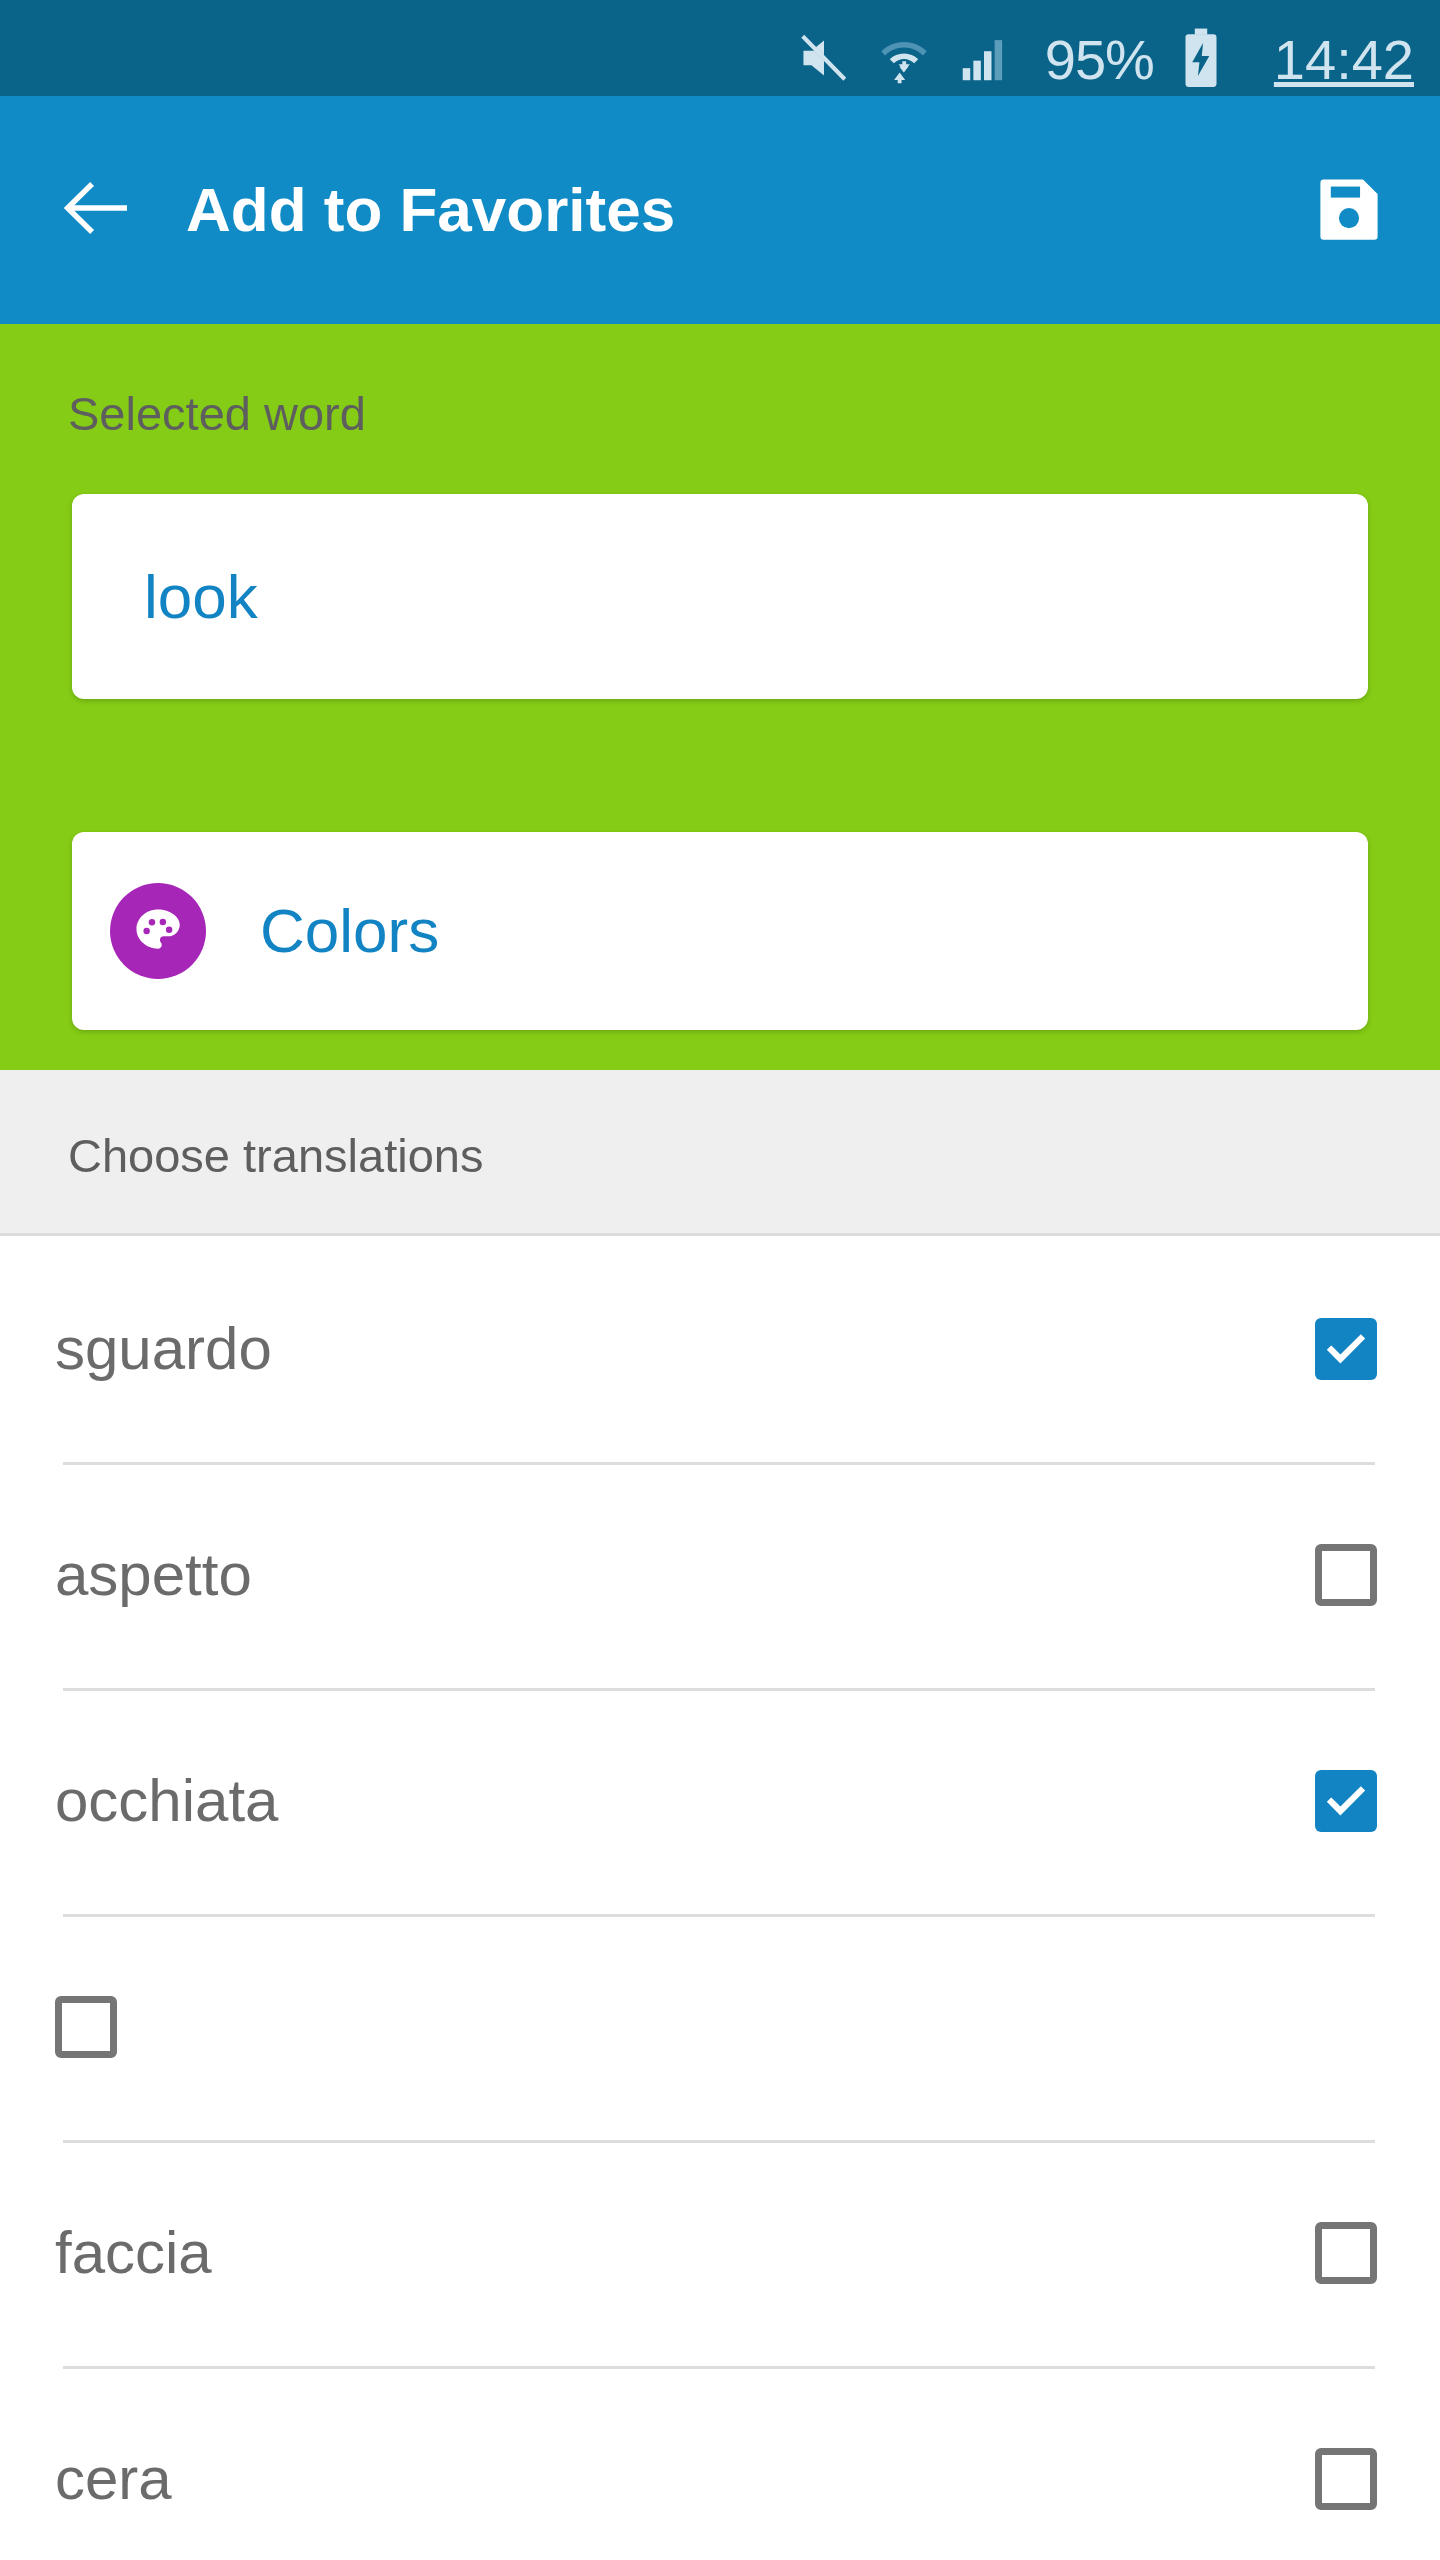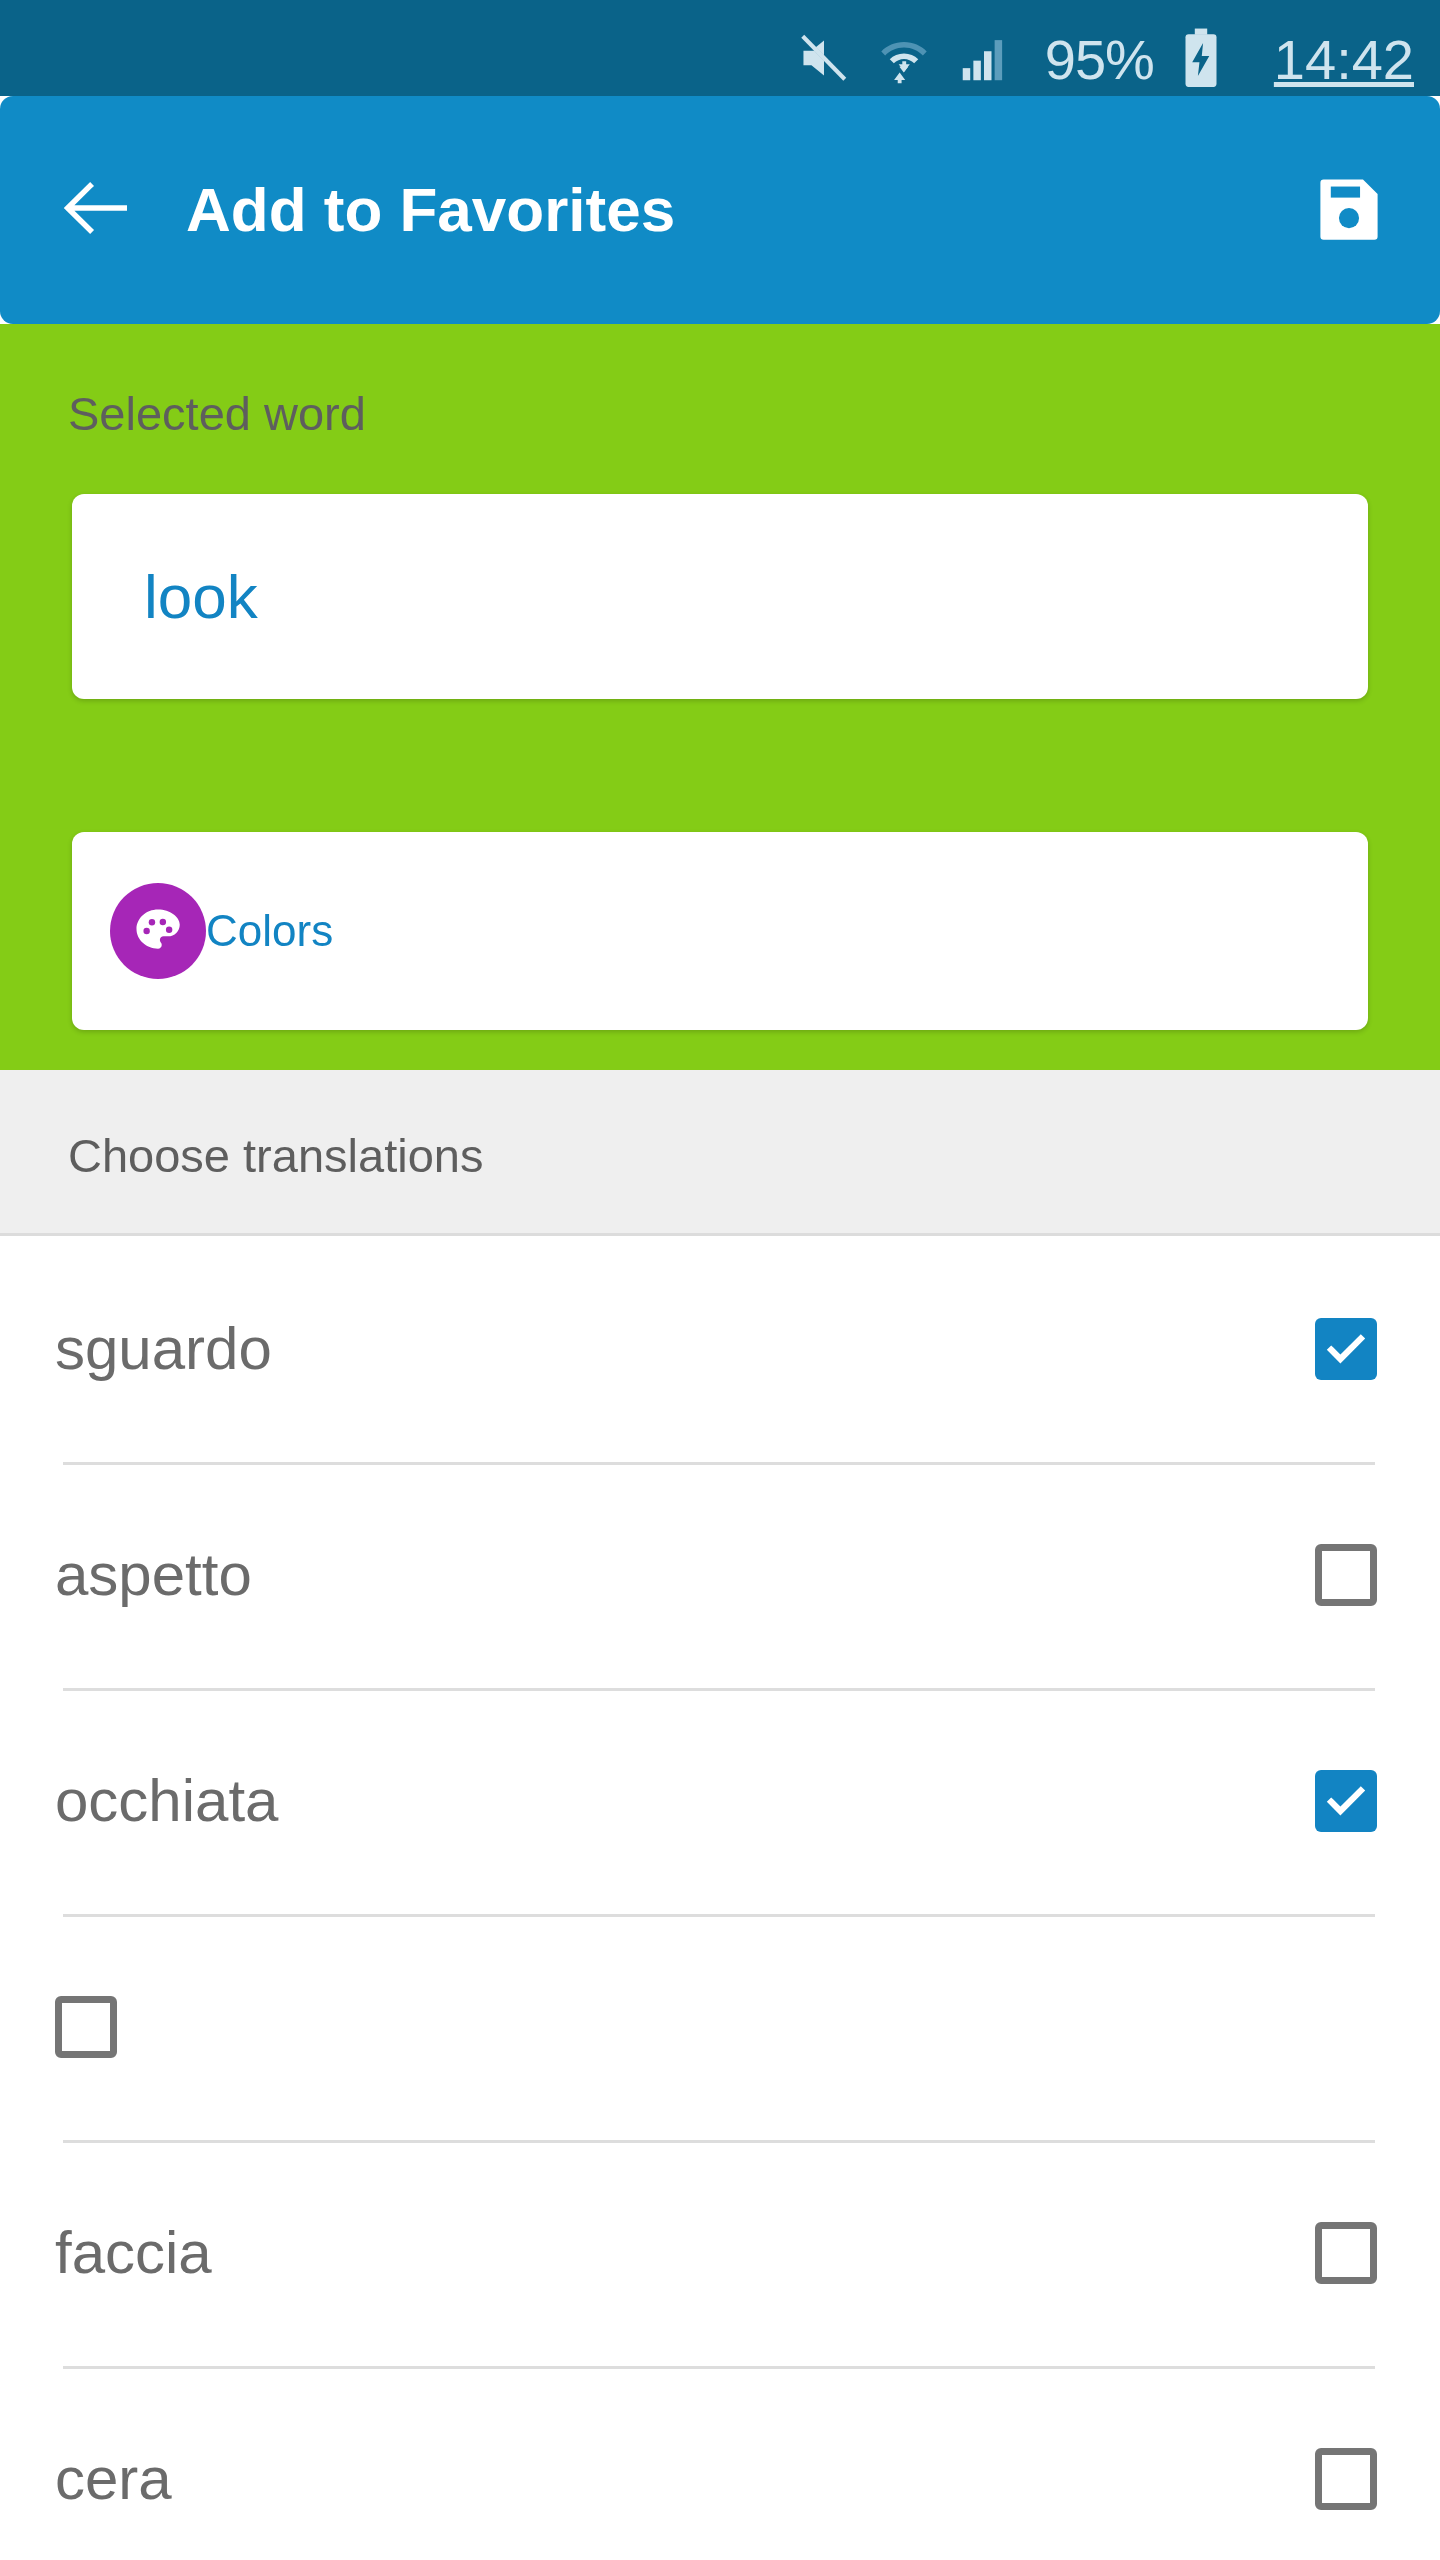--- a/index.html
+++ b/index.html
@@ -62,21 +62,20 @@
   }
 
   
   .app-bar {
     position: relative;
     height: 228px;
     background: #108BC6;
     display: flex;
     align-items: center;
     padding: 0 46px 0 56px;
-    border-radius: 13px;
   }
   .back-btn {
     width: 78px;
     height: 78px;
     display: flex;
     align-items: center;
     justify-content: center;
     flex: 0 0 auto;
     cursor: pointer;
   }
@@ -145,23 +144,24 @@
     height: 96px;
     border-radius: 50%;
     background: #A626B7;
     display: flex;
     align-items: center;
     justify-content: center;
     flex: 0 0 auto;
   }
   .folder-name {
     color: #1284C3;
-    font-size: 44px;
-    font-weight: 400;
-    line-height: 1;
+    font-size: 62px;
+    font-weight: 400;
+    line-height: 1;
+    margin-left: 54px;
   }
 
   .translations-header {
     background: #EFEFEF;
     padding-left: 68px;
     padding-top: 62px;
     padding-bottom: 54px;
     border-bottom: 3px solid #DCDCDC;
   }
   .translations-header .field-label { padding-left: 0; }

